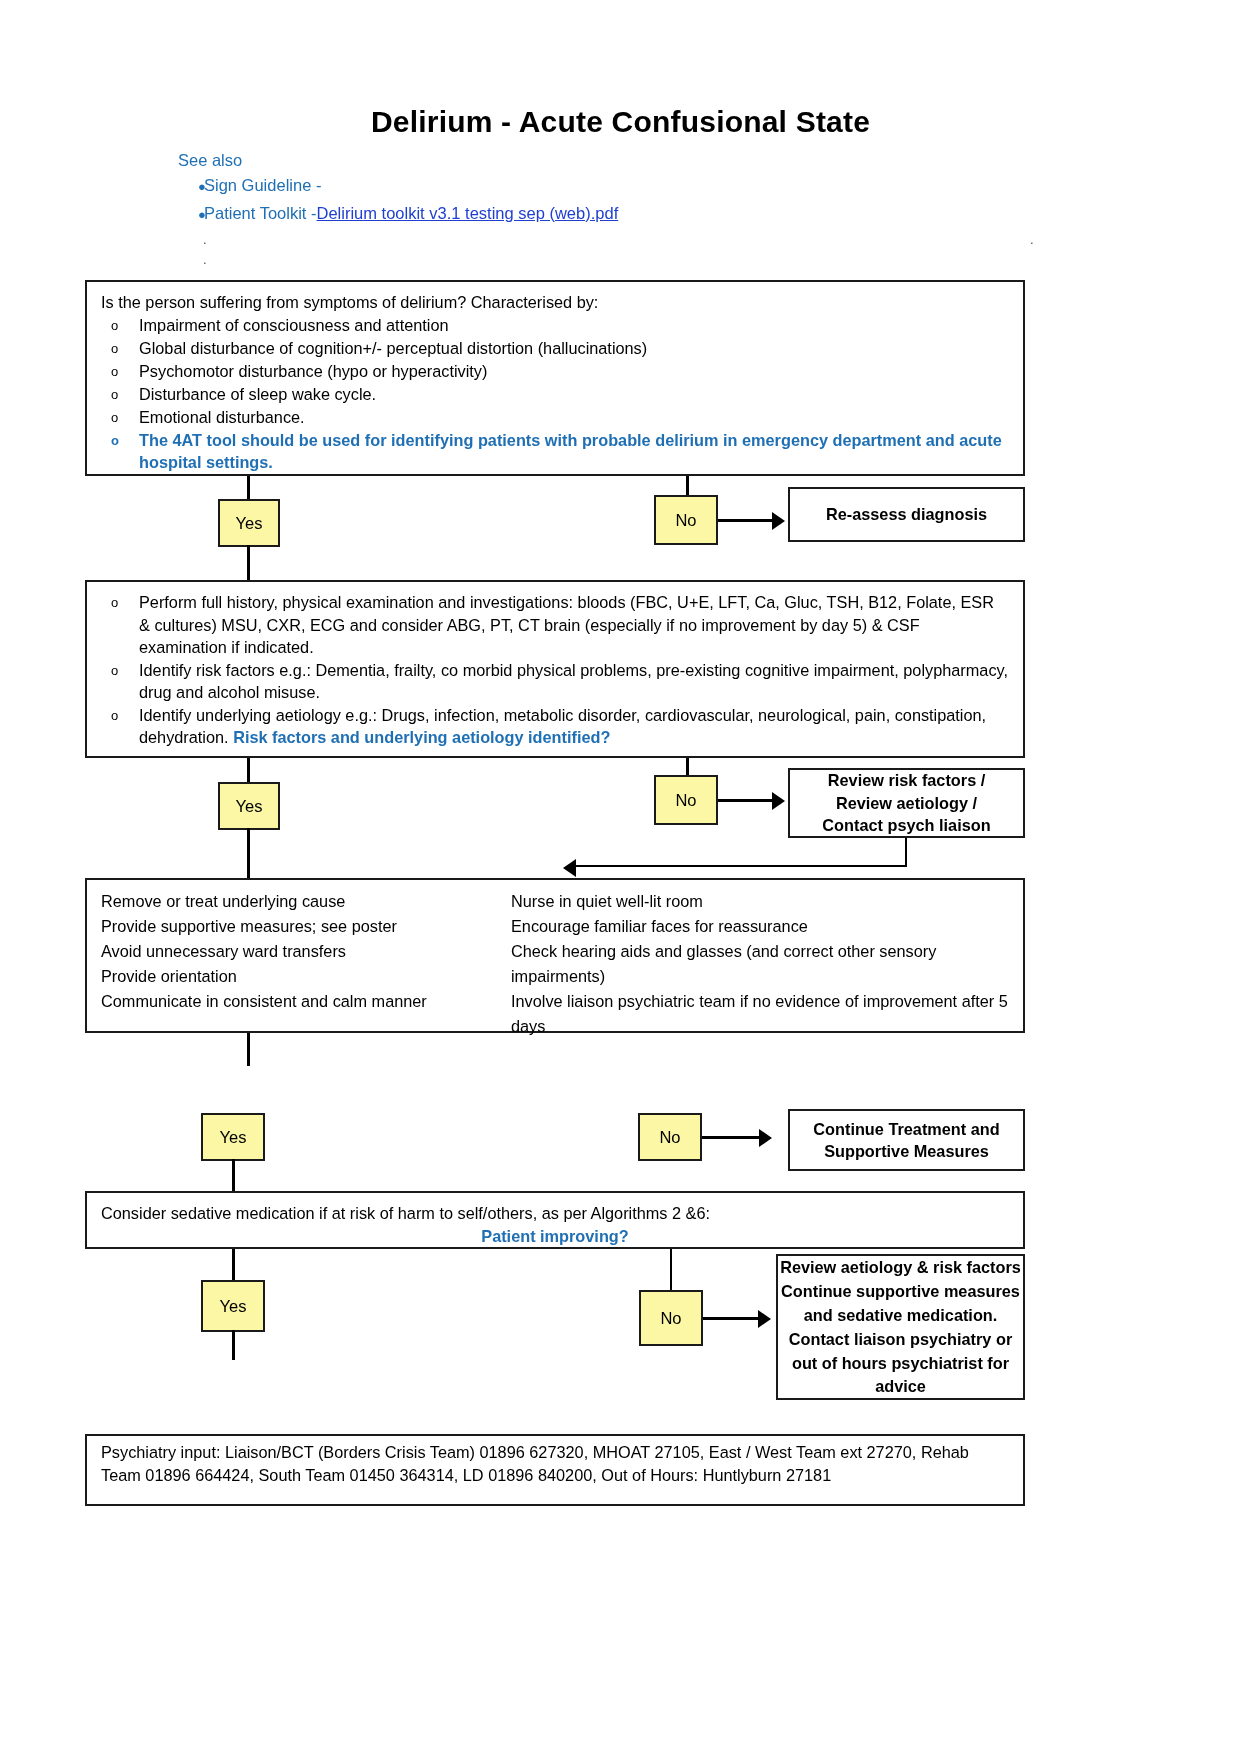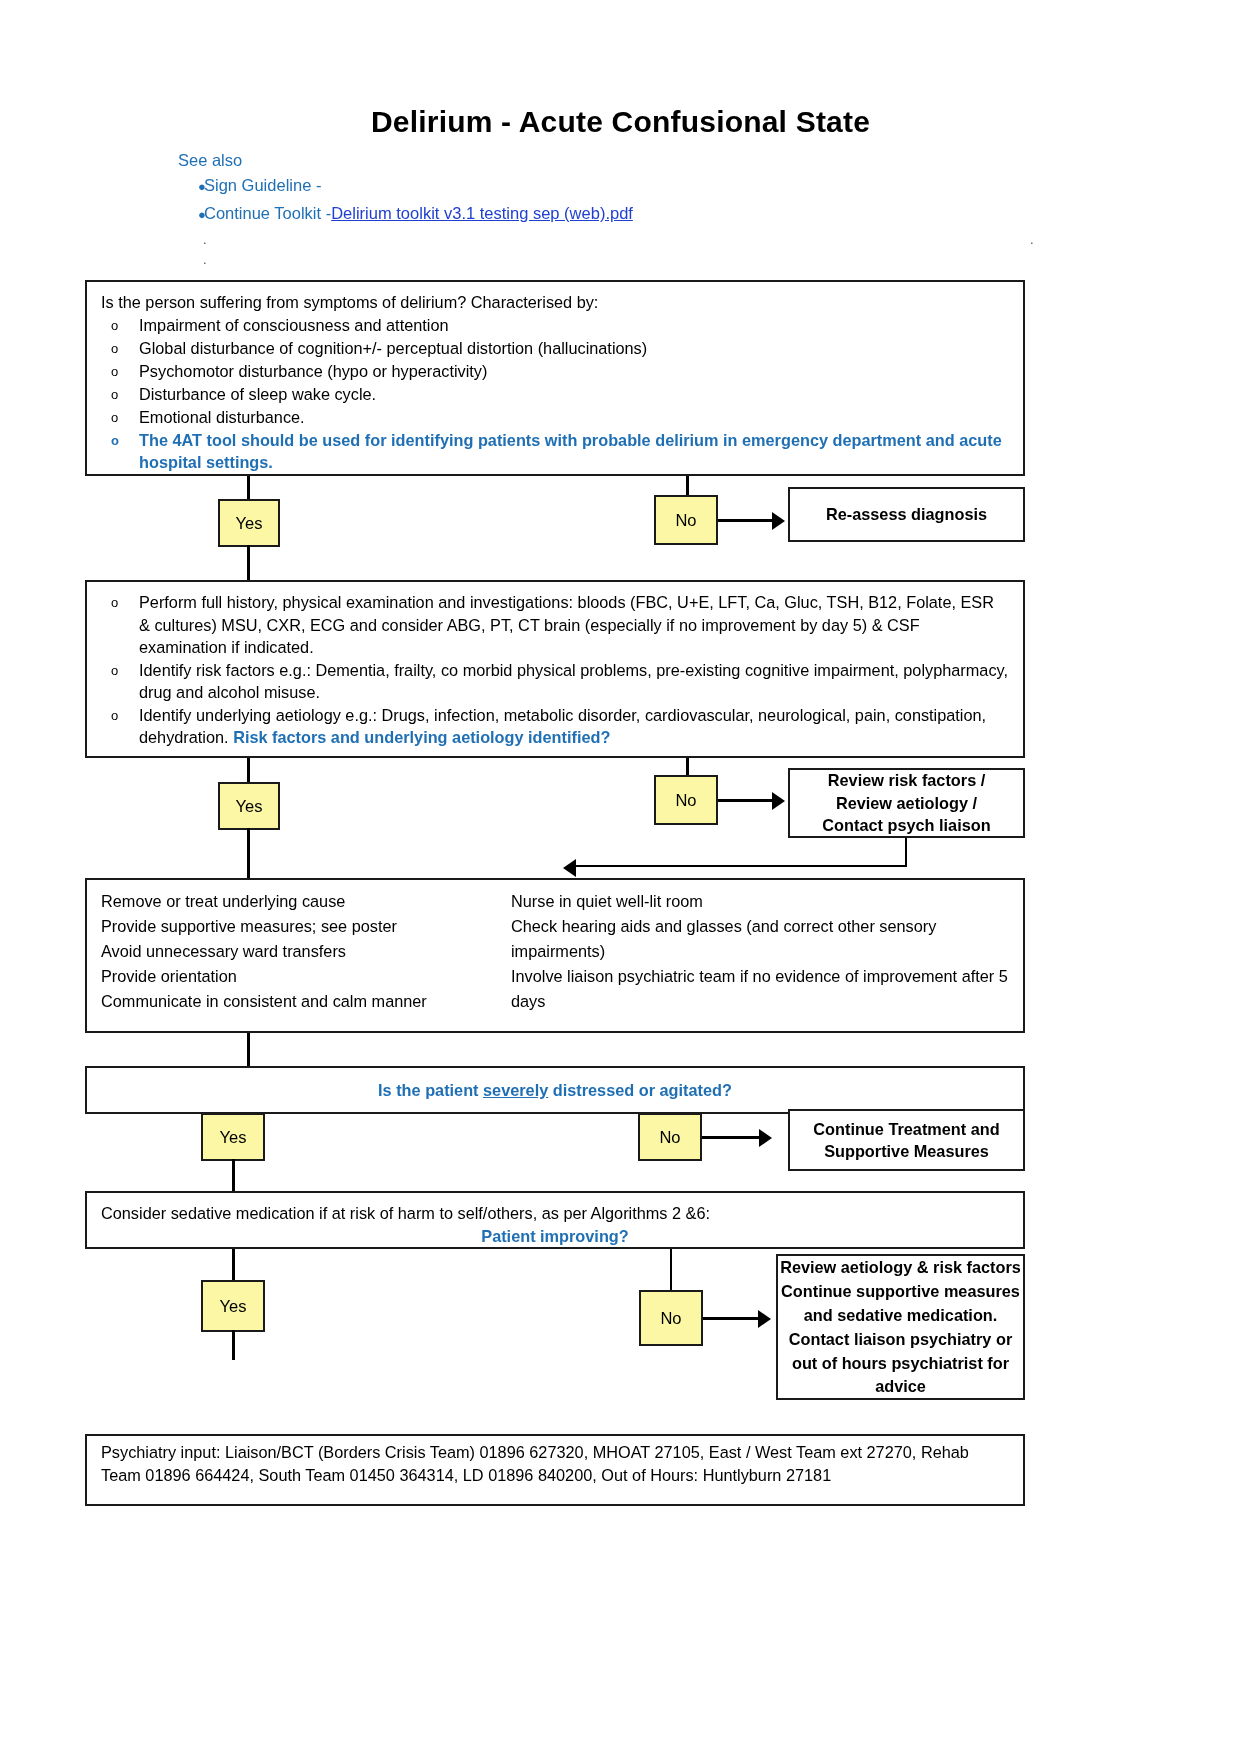--- a/index.html
+++ b/index.html
@@ -93,21 +93,21 @@
   <div class="seealso">
     <div class="seealso-head">See also</div>
 
     <div class="sa-item">
       <span class="sa-bullet">●</span>
       <span class="sa-text">Sign Guideline - </span>
     </div>
 
     <div class="sa-item">
       <span class="sa-bullet">●</span>
-      <span class="sa-text">Continue Toolkit - </span>
+      <span class="sa-text">Patient Toolkit - </span>
       <span class="sa-link">Delirium toolkit v3.1 testing sep (web).pdf</span>
     </div>
   </div>
   <div class="dot-a">.</div>
   <div class="dot-b">.</div>
   <div class="dot-c">.</div>
 
   <div class="box bx-pad" style="left:85px; top:280px; width:940px; height:196px;">
     <div class="txt">Is the person suffering from symptoms of delirium? Characterised by:</div>
     <ul class="olist">
@@ -199,31 +199,29 @@
     <div class="twocol">
       <div class="col left">
         <div class="ln">Remove or treat underlying cause</div>
         <div class="ln">Provide supportive measures; see poster</div>
         <div class="ln">Avoid unnecessary ward transfers</div>
         <div class="ln">Provide orientation</div>
         <div class="ln" style="max-width:330px;">Communicate in consistent and calm manner</div>
       </div>
       <div class="col">
         <div class="ln">Nurse in quiet well-lit room</div>
+        <div class="ln">Encourage familiar faces for reassurance</div>
         <div class="ln">Check hearing aids and glasses (and correct other sensory impairments)</div>
         <div class="ln" style="max-width:555px;">Involve liaison psychiatric team if no evidence of improvement after 5 days</div>
       </div>
     </div>
   </div>
 
   <div class="vline" style="left:247px; top:1033px; height:33px;"></div>
 
-  <div class="box" style="left:85px; top:1066px; width:940px; height:48px; display:flex; align-items:center; justify-content:center;">
-    <span class="txt blue"><span>Is the patient </span><span class="u">severely</span><span> distressed or agitated?</span></span>
-  </div>
 
   <div class="vline" style="left:232px; top:1114px; height:18px;"></div>
   <div class="yn" style="left:201px; top:1113px; width:64px; height:48px;">
     <span>Yes</span>
   </div>
   <div class="vline" style="left:232px; top:1159px; height:32px;"></div>
 
   <div class="vline" style="left:670px; top:1114px; height:0px;"></div>
   <div class="yn" style="left:638px; top:1113px; width:64px; height:48px;">
     <span>No</span>

